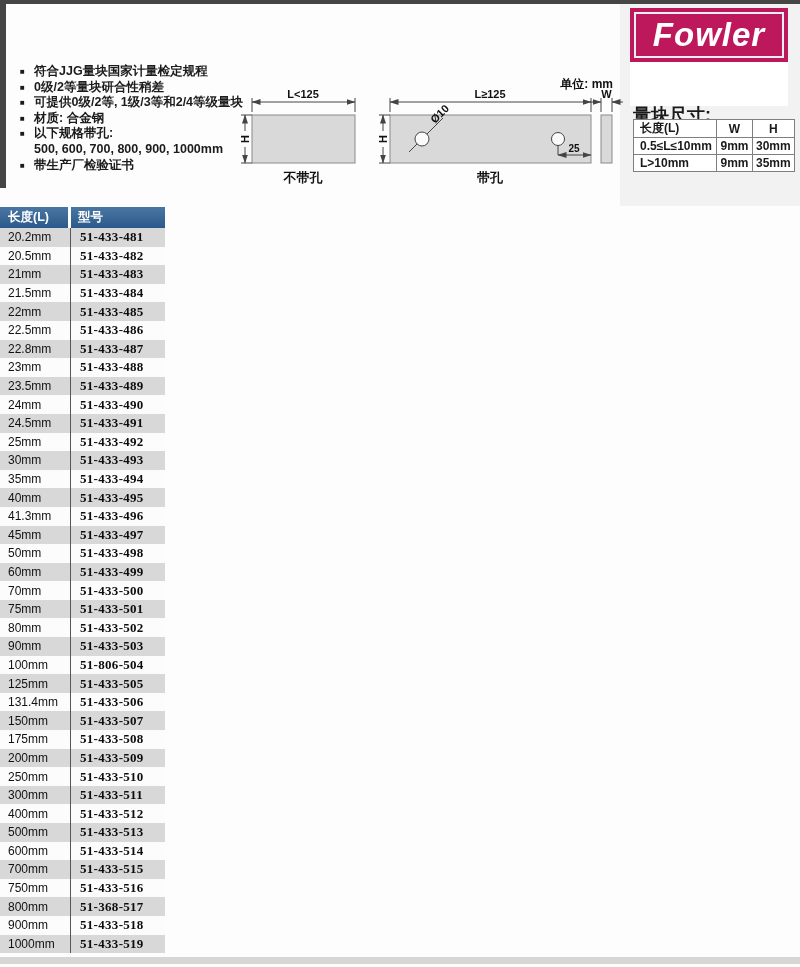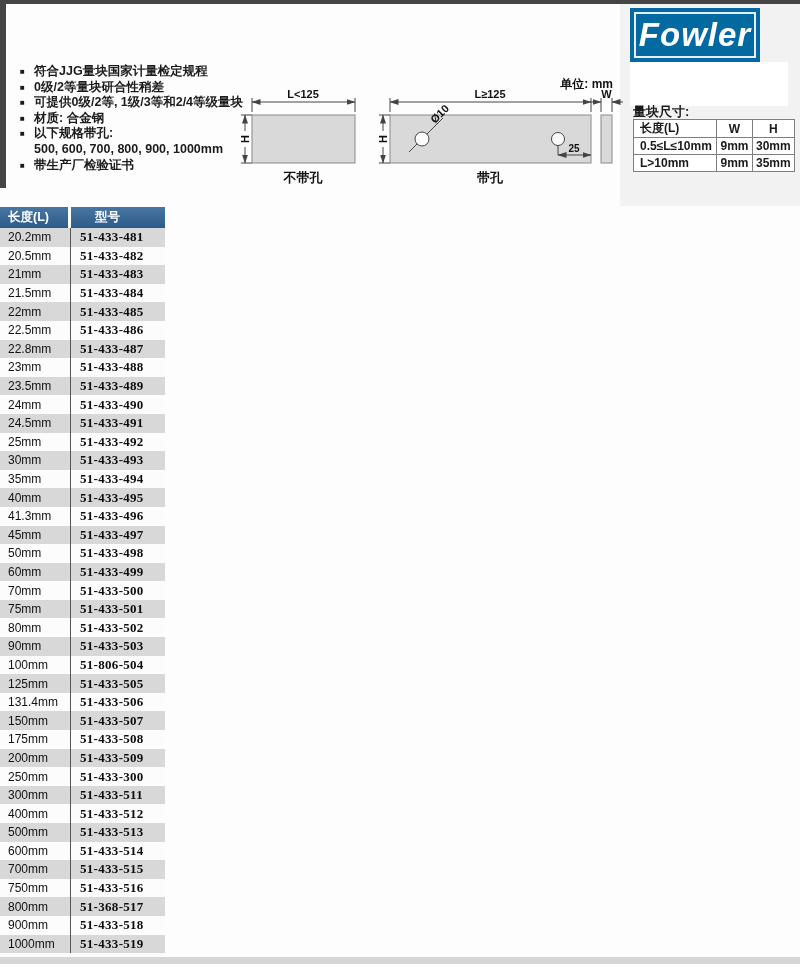--- a/index.html
+++ b/index.html
@@ -19,48 +19,48 @@
   .bullet-item{display:flex;line-height:15.6px;}
   .bullet-marker{width:14px;font-size:8px;line-height:15.6px;flex:0 0 14px;}
   .bullet-text{flex:1;}
   .bullet-cont{padding-left:14px;line-height:15.6px;}
 
   
   .diagram{position:absolute;left:238px;top:76px;}
   .diagram text{font-family:"Liberation Sans",sans-serif;font-weight:bold;fill:#111;}
 
   
-  .logo-box{position:absolute;left:630px;top:8px;width:130px;height:54px;background:#0369a1;}
+  .logo-box{position:absolute;left:630px;top:8px;width:158px;height:54px;background:#be185d;}
   .logo-inner{position:absolute;left:4px;top:4px;right:4px;bottom:4px;border:2px solid #e9edf5;
               display:flex;align-items:center;justify-content:center;}
   .logo-text{color:#ffffff;font-style:italic;font-weight:bold;font-size:33px;letter-spacing:1px;
              font-family:"Liberation Sans",sans-serif;}
   .logo-white{position:absolute;left:630px;top:62px;width:158px;height:44px;background:#ffffff;}
 
   
-  .size-title{position:absolute;left:633px;top:103px;font-size:13px;font-weight:bold;}
+  .size-title{position:absolute;left:633px;top:103px;font-size:18px;font-weight:bold;}
   .size-table{position:absolute;left:633px;top:119px;border-collapse:collapse;background:#fff;}
   .size-table td{border:1px solid #7f7f7f;font-size:12px;font-weight:bold;height:16px;
                  padding:0 3px;white-space:nowrap;}
   .size-table .c0{width:73px;text-align:left;padding-left:6px;}
   .size-table .c1{width:29px;text-align:center;}
   .size-table .c2{width:31px;text-align:center;}
 
   
   .gauge-table{position:absolute;top:207px;width:165px;}
   .gauge-table:nth-of-type(1){left:22px;}
   .gauge-table:nth-of-type(2){left:222px;}
   .gauge-table:nth-of-type(3){left:422px;}
   .gauge-table:nth-of-type(4){left:622px;}
   .gt-head{display:flex;height:21px;}
   .gt-h1,.gt-h2{background:linear-gradient(#4a76a2,#2b5a8a);color:#fff;font-size:12.5px;
                 font-weight:bold;display:flex;align-items:center;}
   .gt-h1{width:68px;padding-left:8px;box-sizing:border-box;}
   .gt-hgap{width:3px;background:#fdfdfd;}
-  .gt-h2{flex:1;padding-left:24px;}
+  .gt-h2{flex:1;padding-left:7px;}
   .gt-row{display:flex;height:18.6px;background:#fcfcfc;}
   .gt-row.shade{background:#d8d8d8;}
   .gt-c1{width:70px;padding-left:8px;box-sizing:border-box;font-size:12px;color:#111;
          display:flex;align-items:center;}
   .gt-c2{flex:1;border-left:1px solid #565656;padding-left:9px;display:flex;align-items:center;
          font-family:"Liberation Serif",serif;font-weight:bold;font-size:13px;
          letter-spacing:.3px;color:#0d0d0d;}
 </style>
 </head>
 <body>
@@ -784,21 +784,21 @@
       <div class="gt-row">
         <div class="gt-c1">175mm</div>
         <div class="gt-c2">51-433-508</div>
       </div>
       <div class="gt-row shade">
         <div class="gt-c1">200mm</div>
         <div class="gt-c2">51-433-509</div>
       </div>
       <div class="gt-row">
         <div class="gt-c1">250mm</div>
-        <div class="gt-c2">51-433-300</div>
+        <div class="gt-c2">51-433-510</div>
       </div>
       <div class="gt-row shade">
         <div class="gt-c1">300mm</div>
         <div class="gt-c2">51-433-511</div>
       </div>
       <div class="gt-row">
         <div class="gt-c1">400mm</div>
         <div class="gt-c2">51-433-512</div>
       </div>
       <div class="gt-row shade">

